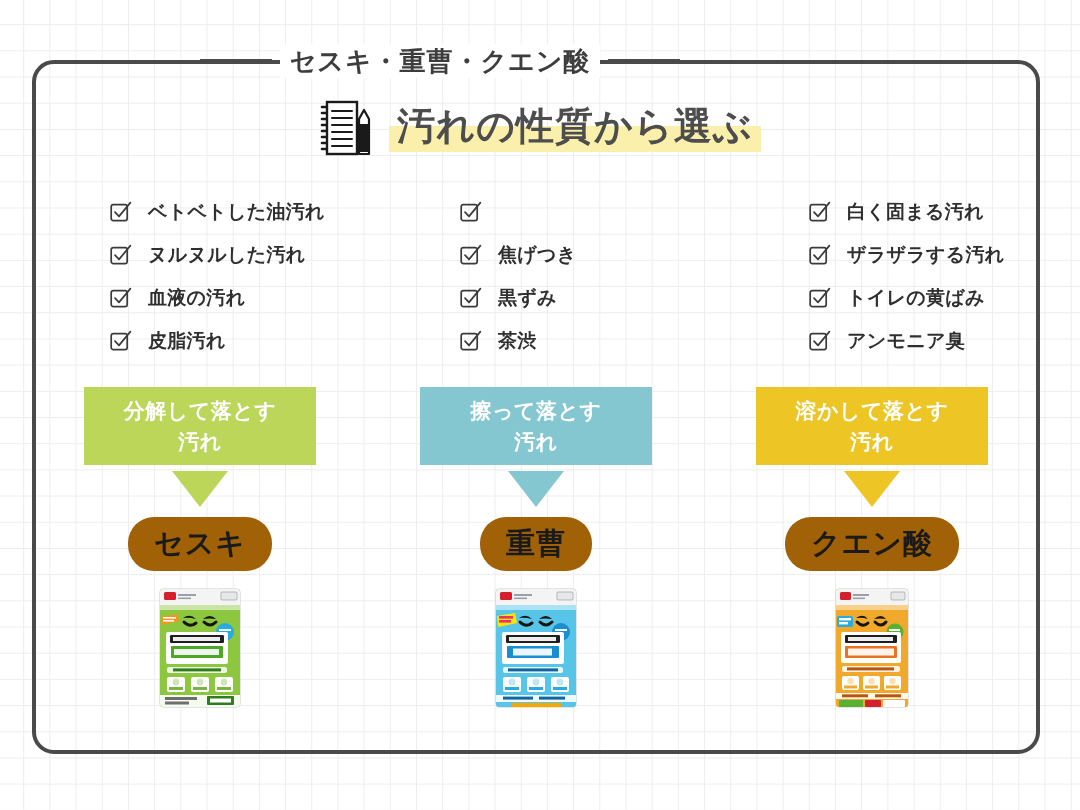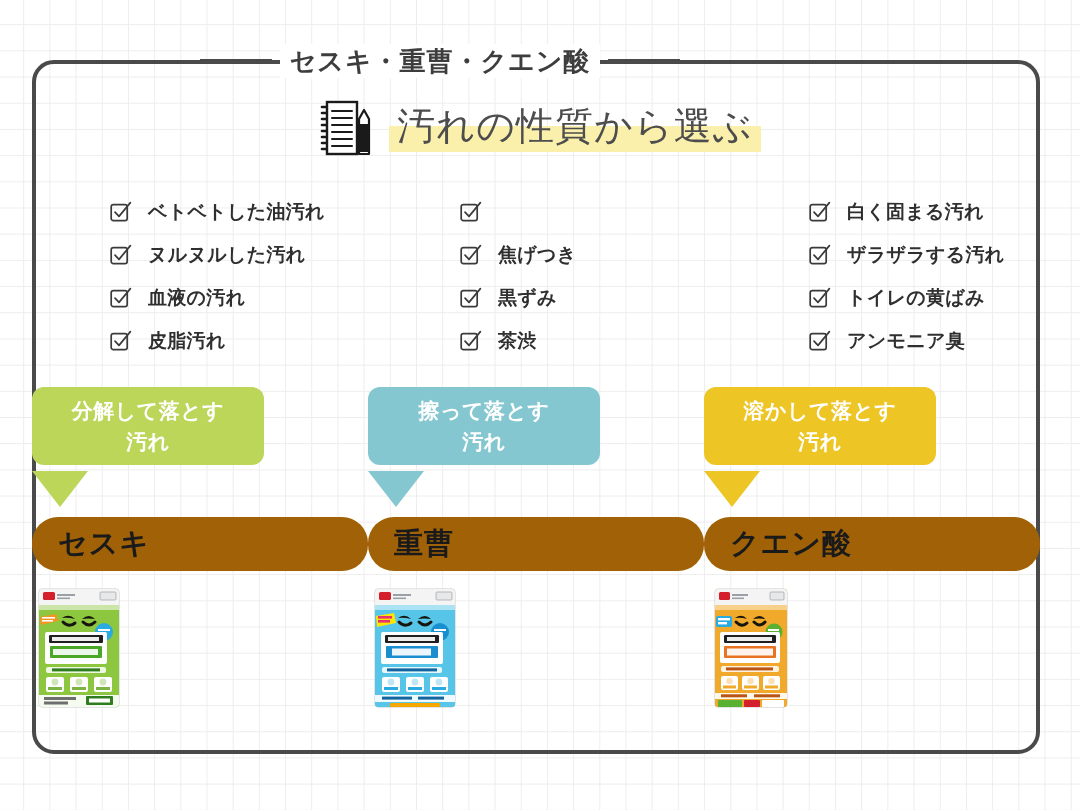--- a/index.html
+++ b/index.html
@@ -86,21 +86,21 @@
   #memo-icon {
     width: 56px;
     height: 58px;
     margin-right: 14px;
     flex: none;
     display: block;
   }
   #heading-text {
     position: relative;
     font-size: 38px;
-    font-weight: 400;
+    font-weight: 700;
     color: #4d4d4d;
     letter-spacing: 1px;
     white-space: nowrap;
     padding: 2px 8px 4px 8px;
     line-height: 48px;
   }
   #heading-text::before {
     content: "";
     position: absolute;
     left: 0;
@@ -118,20 +118,21 @@
     left: 32px;
     top: 190px;
     width: 1008px;
     display: flex;
     z-index: 2;
   }
   .column {
     flex: 1 1 0;
     display: flex;
     flex-direction: column;
+    align-items: center;
   }
 
   .checklist {
     width: 100%;
     padding-left: 78px;
     box-sizing: border-box;
   }
   .column:nth-child(2) .checklist { padding-left: 92px; }
   .column:nth-child(3) .checklist { padding-left: 105px; }
 
@@ -153,21 +154,21 @@
     color: #2f2f2f;
     white-space: nowrap;
     letter-spacing: 0.3px;
   }
 
   
   .cat-box {
     margin-top: 25px;
     width: 232px;
     min-height: 78px;
-    border-radius: 12px;
+    border-radius: 0;
     display: flex;
     align-items: center;
     justify-content: center;
     text-align: center;
     color: #ffffff;
     font-size: 21px;
     font-weight: 700;
     line-height: 31px;
     letter-spacing: 0.5px;
     padding: 6px 10px;

